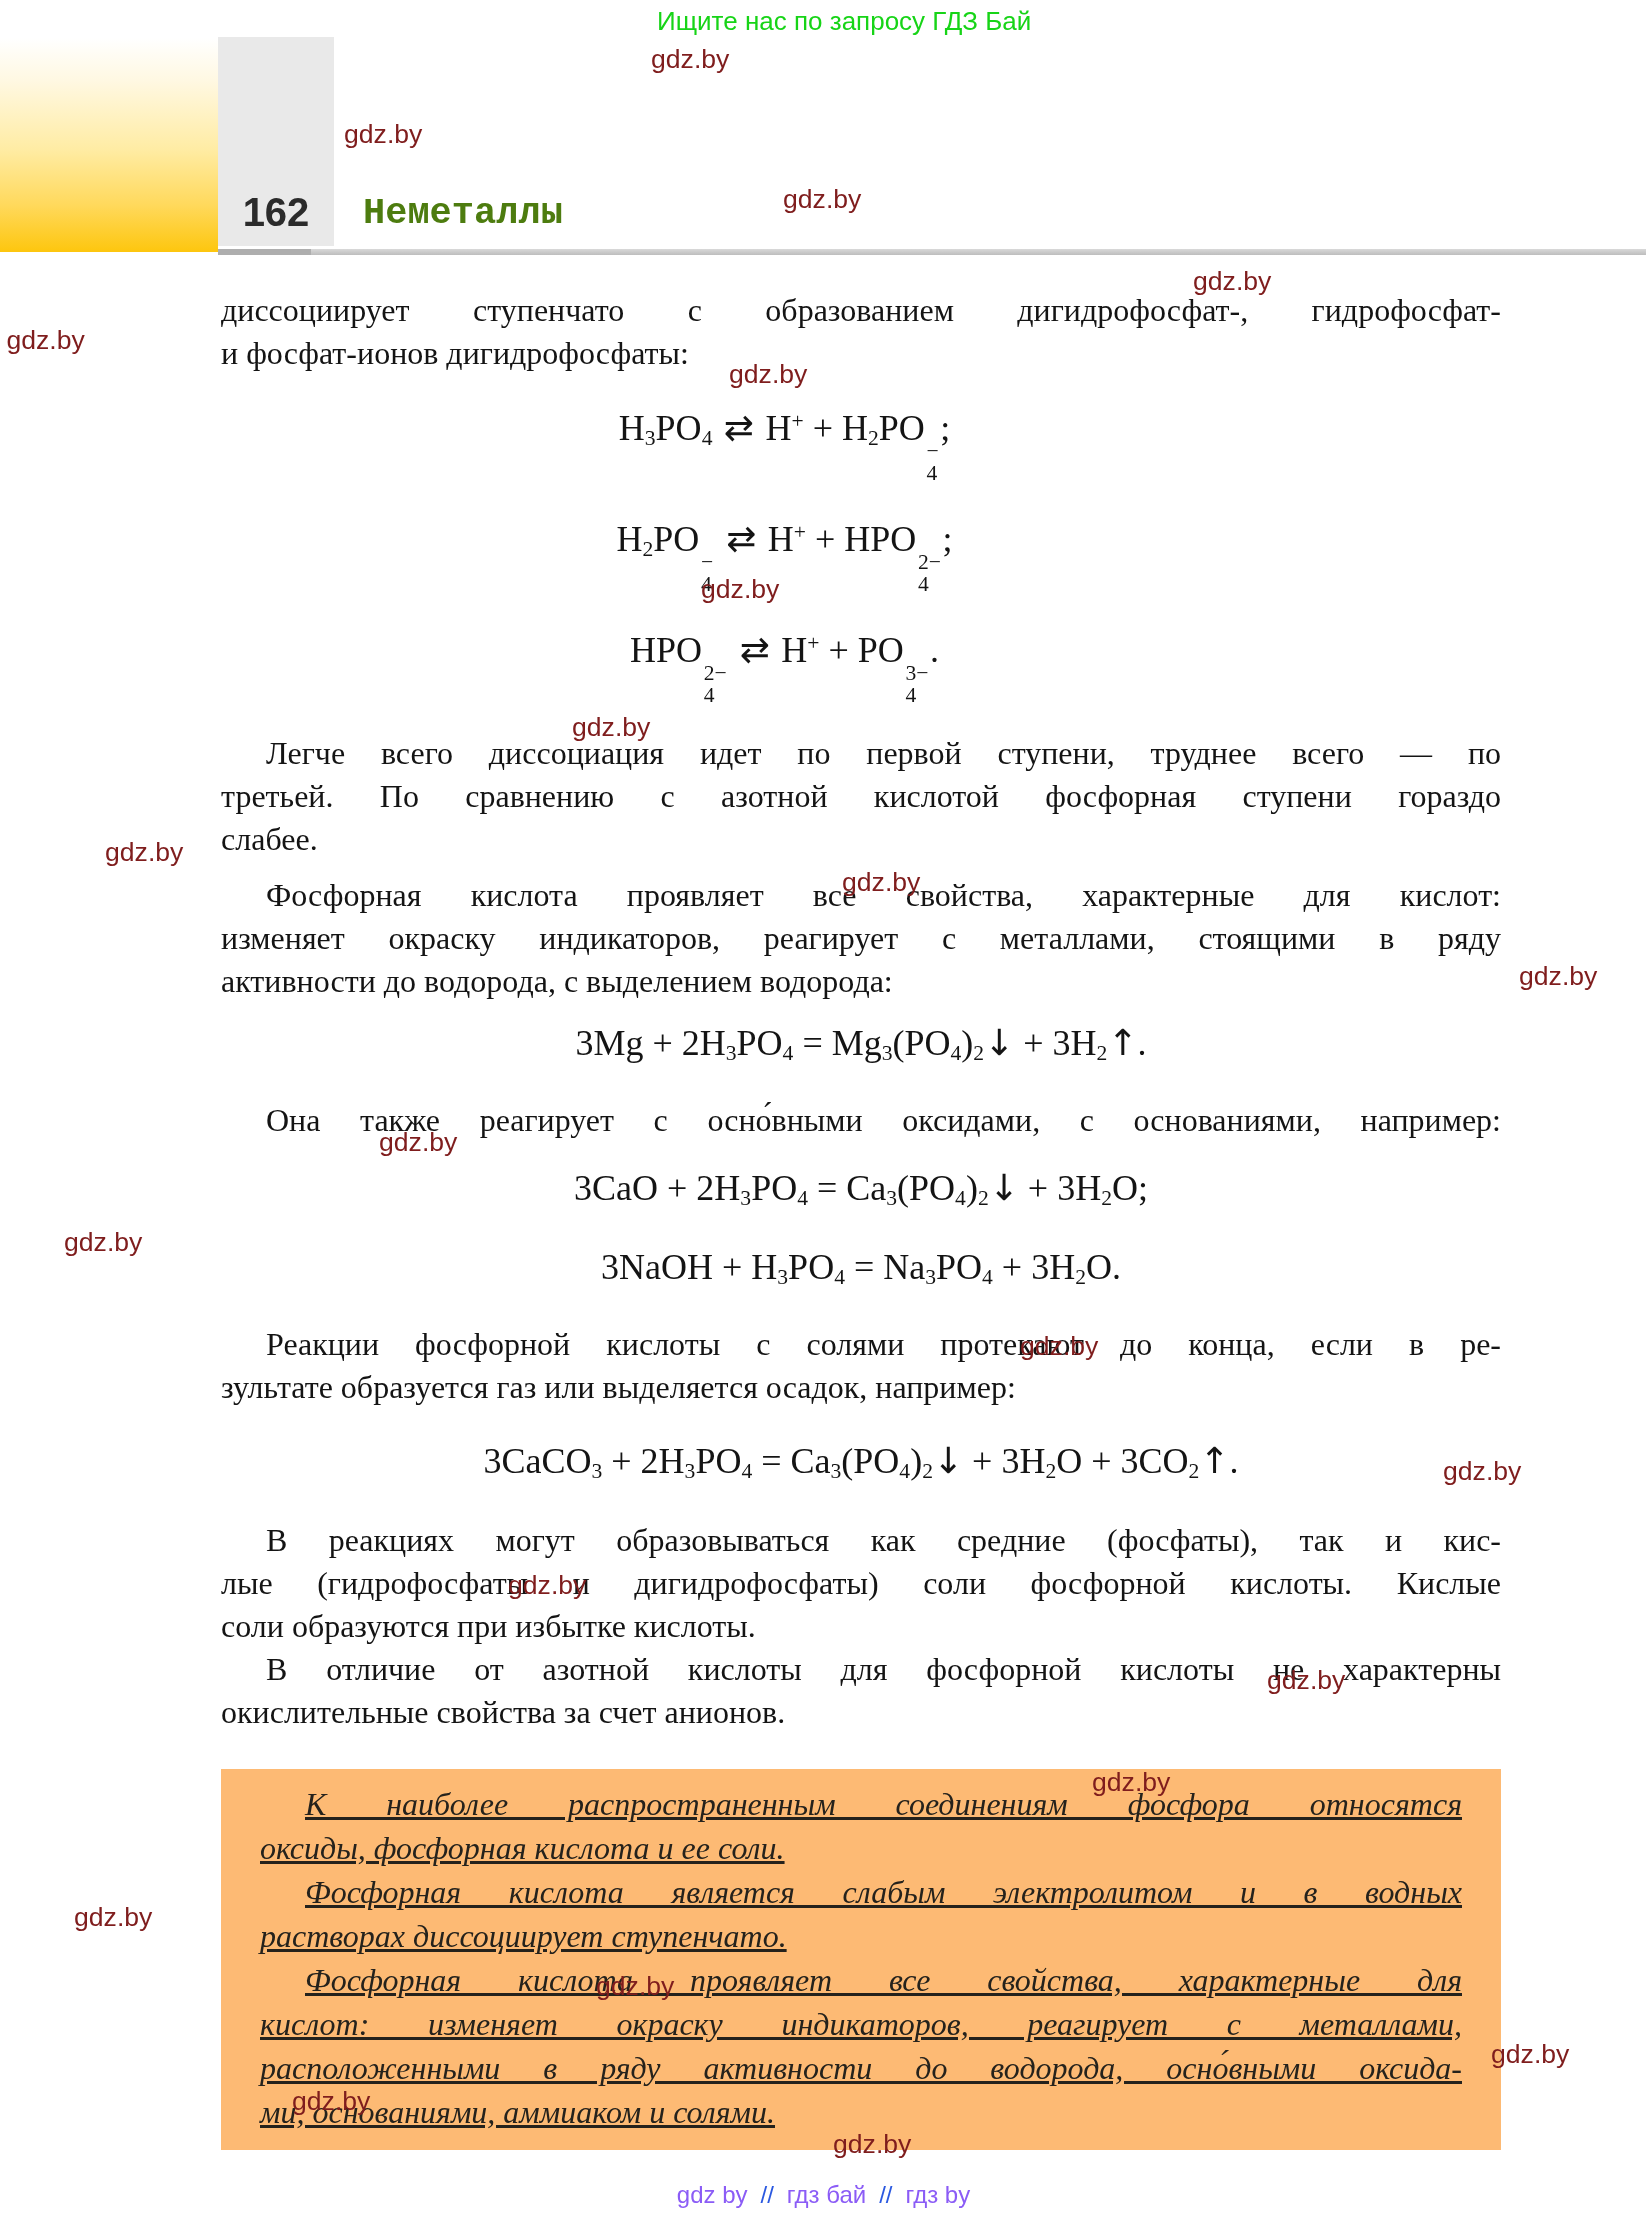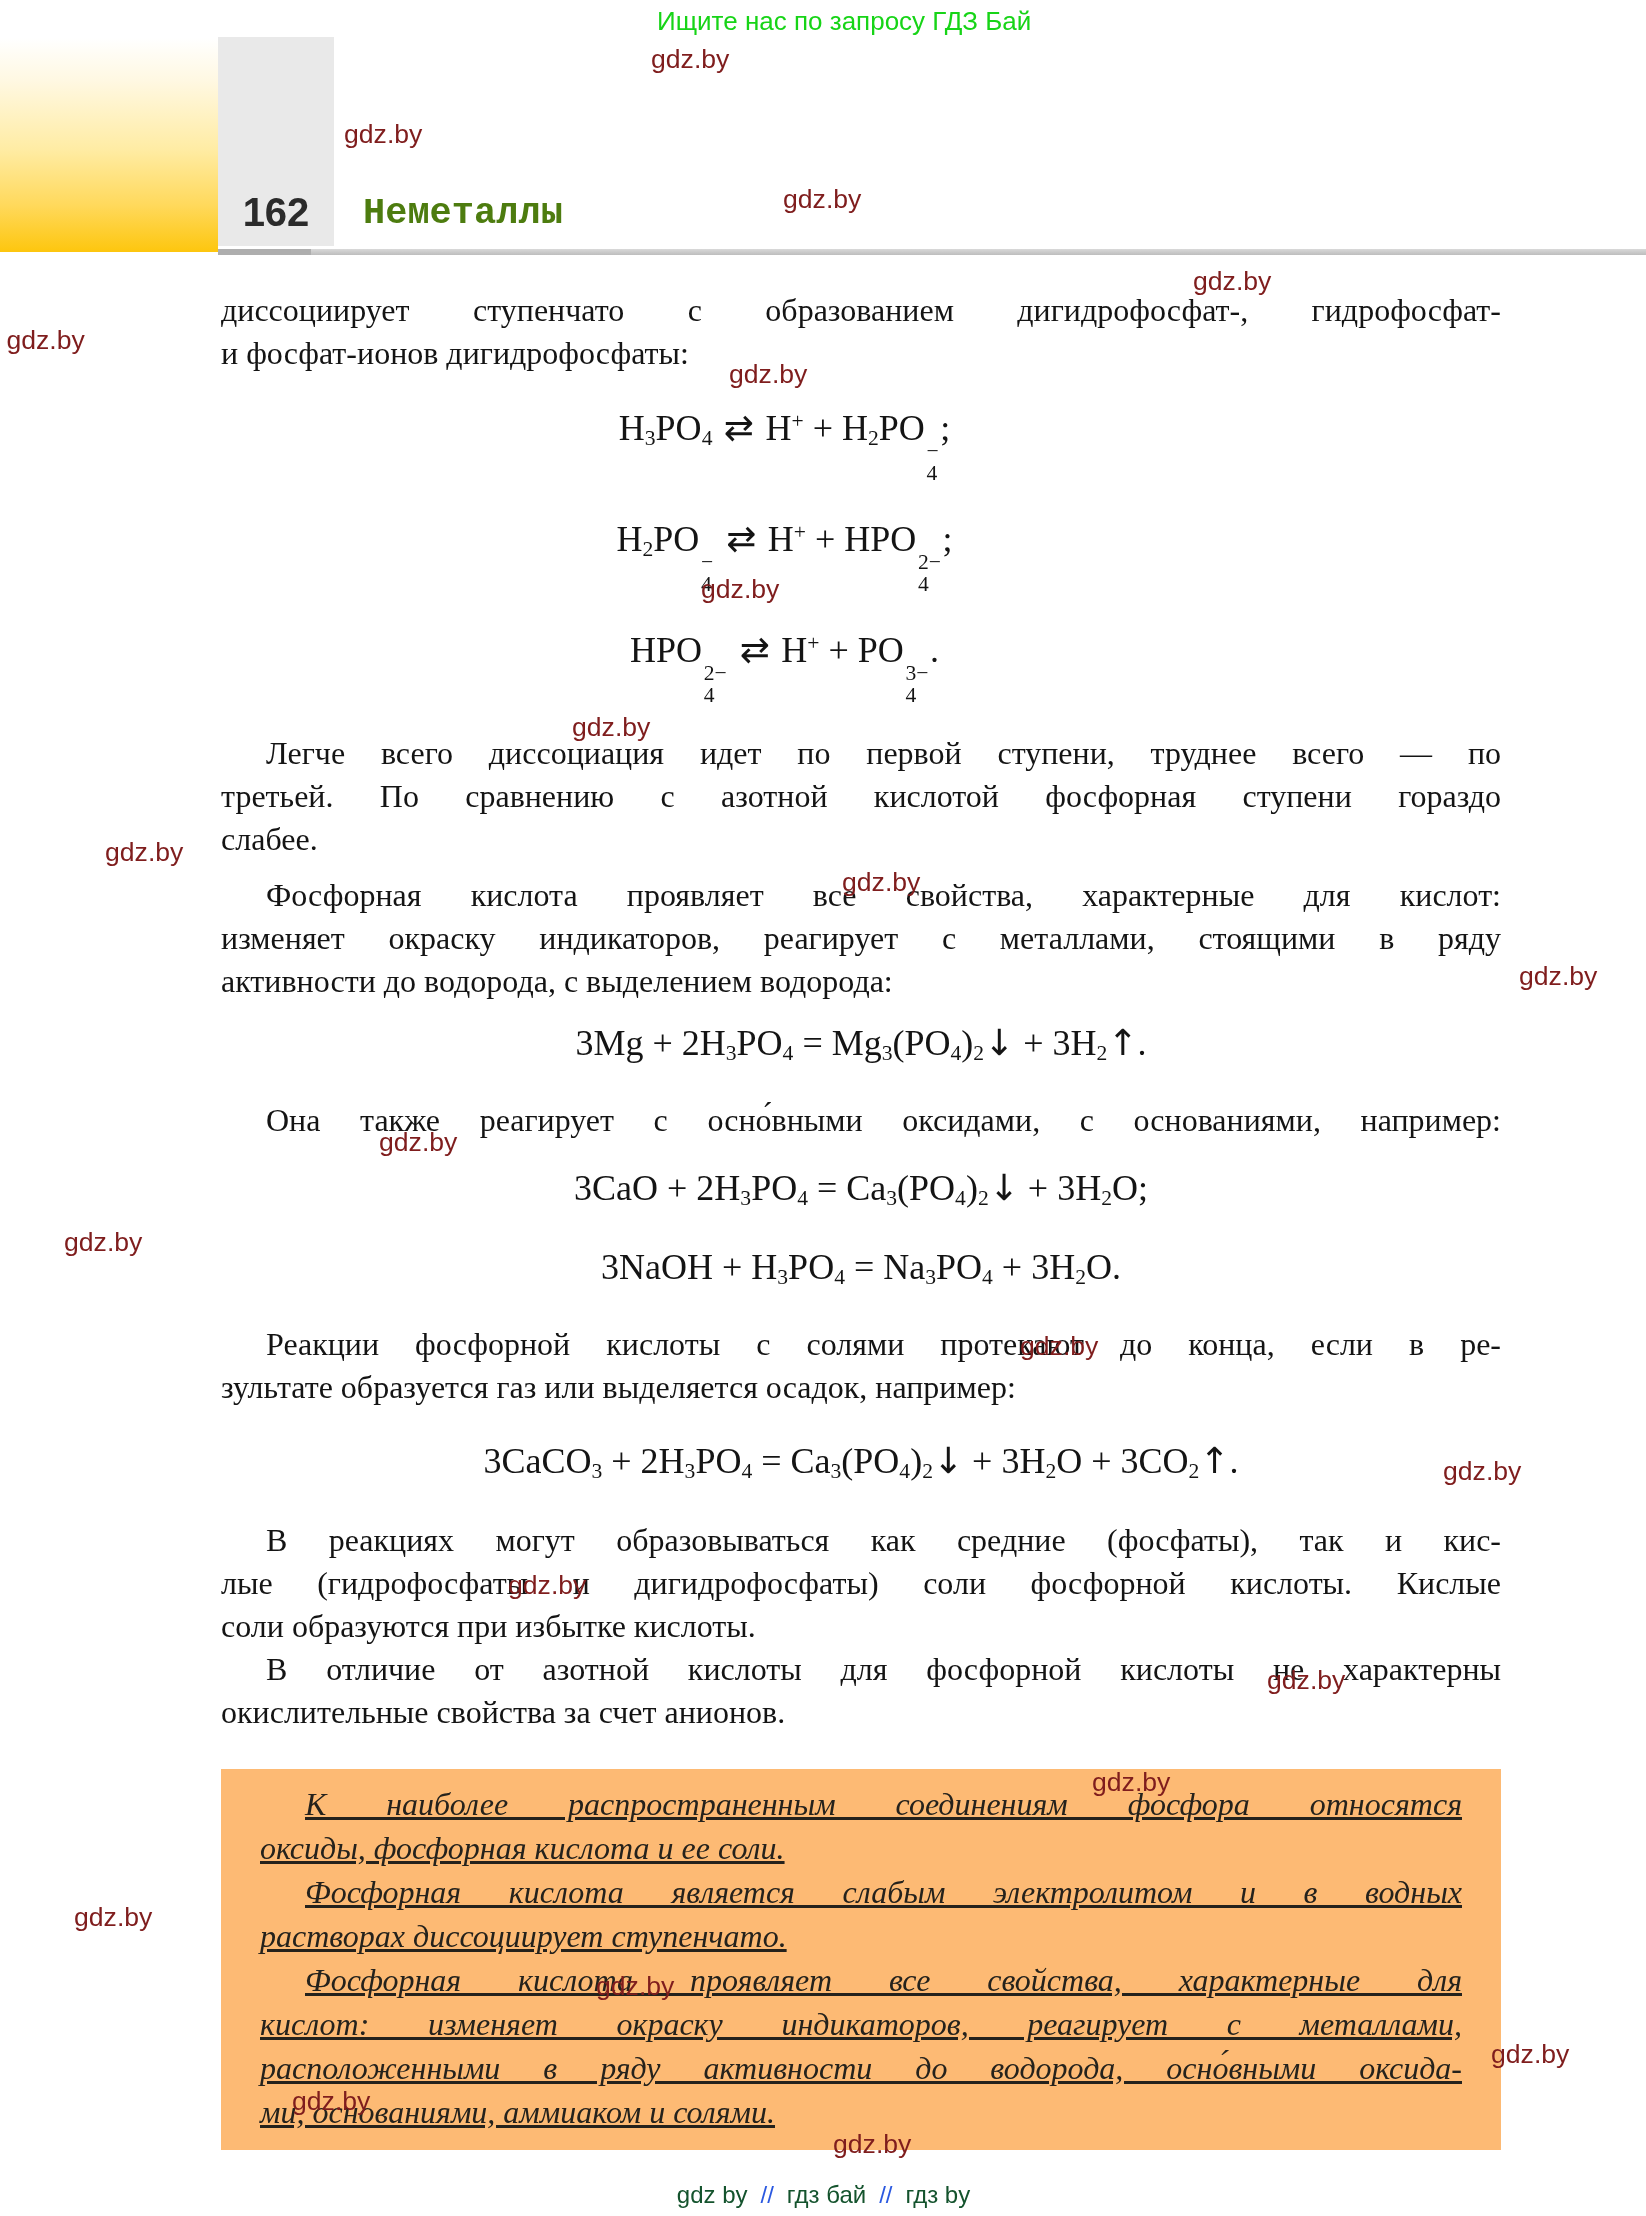--- a/index.html
+++ b/index.html
@@ -49,21 +49,21 @@
     padding:13px 39px 16px 39px;font-style:italic;font-size:32px;line-height:44px;color:#25221c;text-decoration:underline;}
 
   
   .banner{position:absolute;left:657px;top:6.4px;white-space:nowrap;
     font-family:"Liberation Sans",sans-serif;font-size:26px;color:#17d417;}
   .wm{position:absolute;white-space:nowrap;font-family:"Liberation Sans",sans-serif;
     font-size:26.6px;color:#7f1d1d;}
   .footer-links{position:absolute;left:50%;transform:translateX(-50%);top:2181px;
     display:flex;gap:13px;align-items:baseline;white-space:nowrap;
     font-family:"Liberation Sans",sans-serif;font-size:24px;color:#2b59e0;}
-  .footer-links a{color:#14532d;text-decoration:none;}
+  .footer-links a{color:#8b5cf6;text-decoration:none;}
 </style>
 </head>
 <body>
 
 <div class="page">
 
   <div class="yellow-strip"></div>
   <div class="pagenum-box">
     <span>162</span>
   </div>

